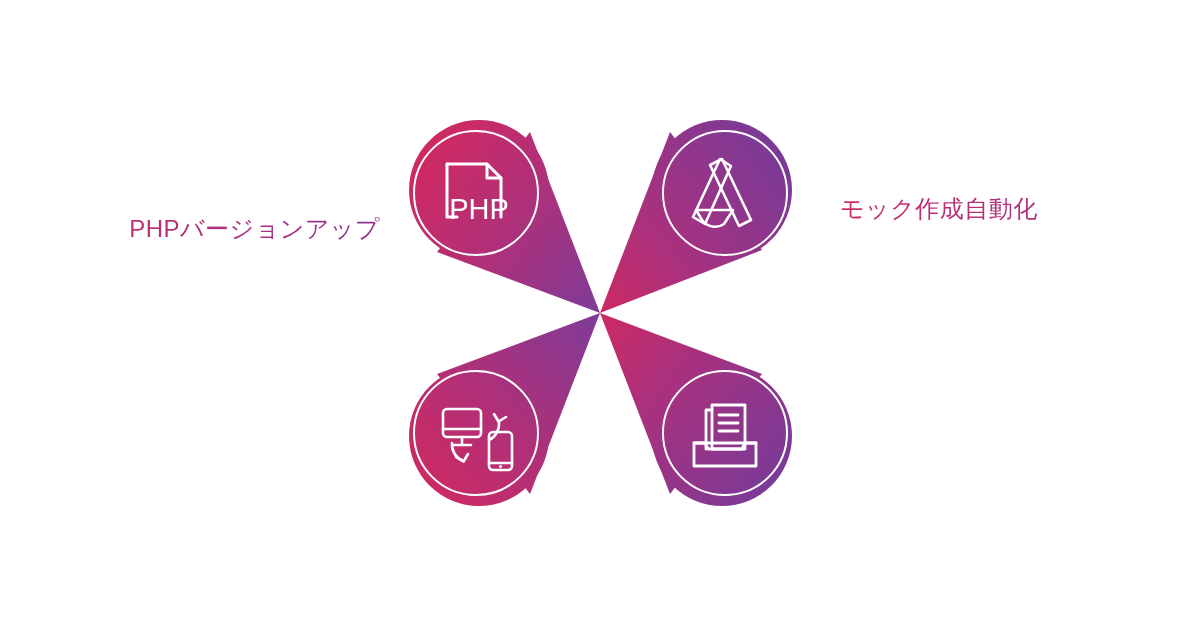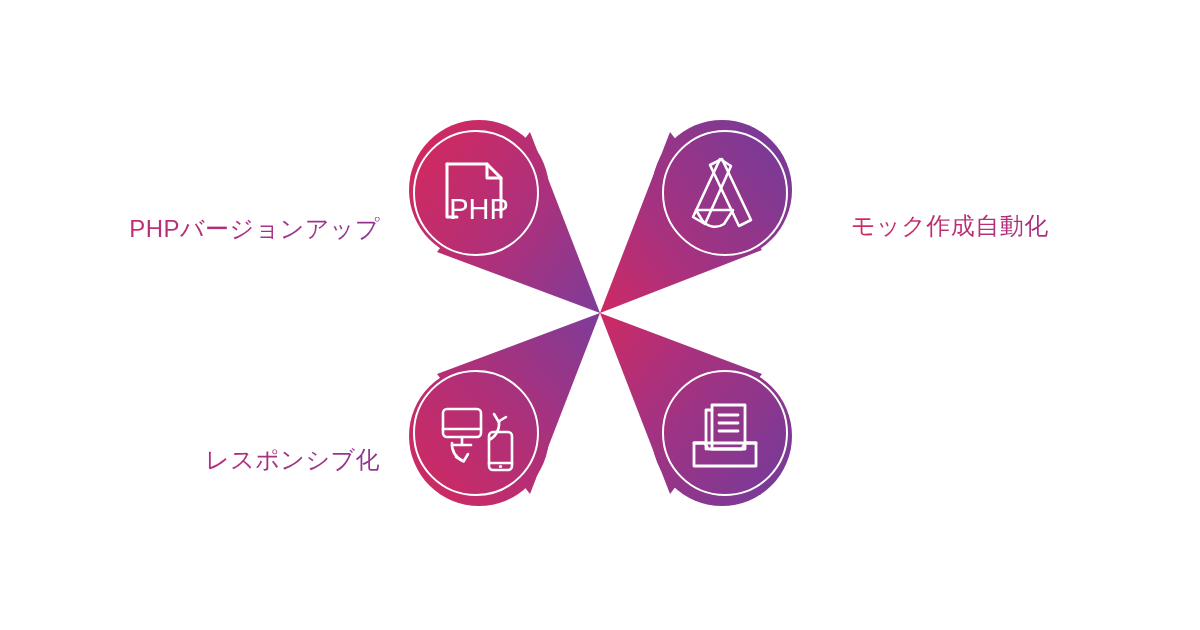--- a/index.html
+++ b/index.html
@@ -47,24 +47,23 @@
   }
   #label-php {
     left: 60px;
     top: 205px;
     width: 320px;
     background-image: linear-gradient(90deg, #D12A66 0%, #8E3590 100%);
     margin-top: 12px;
   }
   #label-mock {
     left: 840px;
-    top: 214px;
+    top: 197px;
     width: 320px;
     background-image: linear-gradient(90deg, #D12A66 0%, #8E3590 100%);
-    margin-left: 11px;
   }
   #label-responsive {
     left: 60px;
     top: 448px;
     width: 320px;
     background-image: linear-gradient(90deg, #D12A66 0%, #8E3590 100%);
   }
   #label-document {
     left: 840px;
     top: 448px;
@@ -174,16 +173,15 @@
         <path d="M 694 443 L 756 443 L 756 466 L 694 466 Z"></path>
         <path d="M 694 443 L 705 443 L 708 449 L 742 449 L 745 443 L 756 443"></path>
       </g>
     </g>
   </svg>
 
   <div class="label label-left" id="label-php">PHPバージョンアップ</div>
 
   <div class="label label-right" id="label-mock">モック作成自動化</div>
 
-  <div class="label label-left" id="label-responsive">レスポンシブ化</div>
 
 
 </div>
 
 </body></html>

